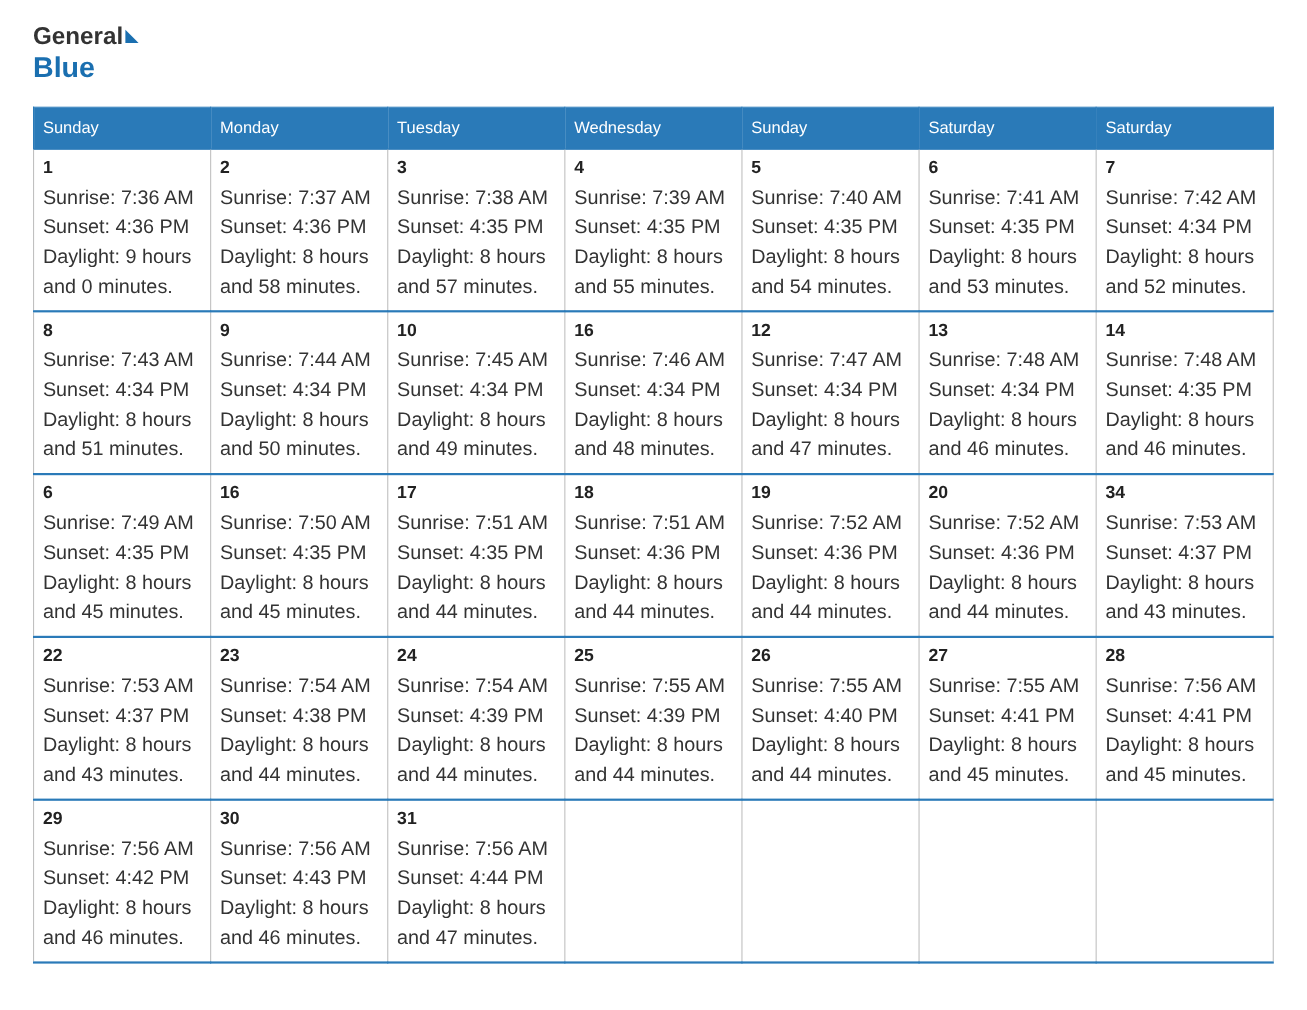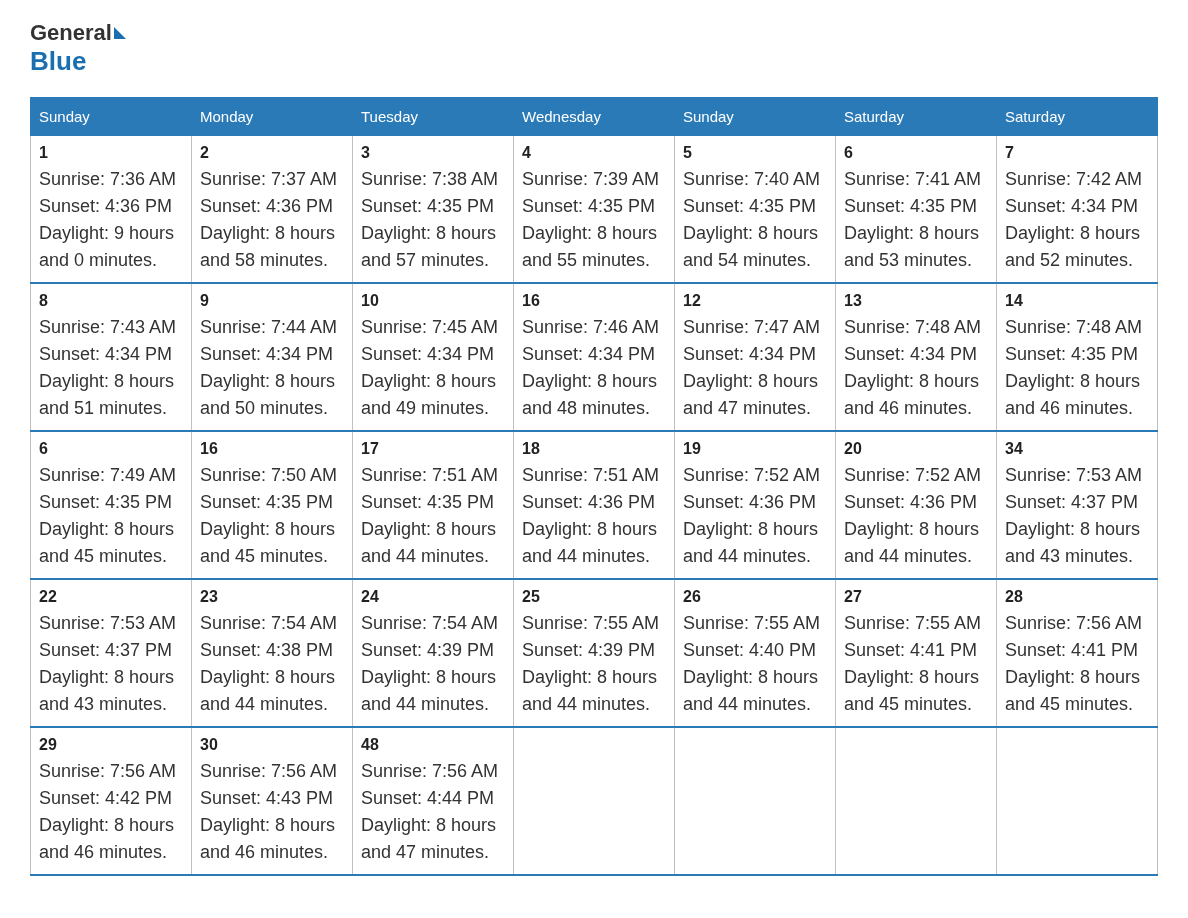--- a/index.html
+++ b/index.html
@@ -370,21 +370,21 @@
         </td>
         <td>
           <span class="day-number">30</span>
           <div class="day-info">
             Sunrise: 7:56 AM<br>
             Sunset: 4:43 PM<br>
             Daylight: 8 hours and 46 minutes.
           </div>
         </td>
         <td>
-          <span class="day-number">48</span>
+          <span class="day-number">31</span>
           <div class="day-info">
             Sunrise: 7:56 AM<br>
             Sunset: 4:44 PM<br>
             Daylight: 8 hours and 47 minutes.
           </div>
         </td>
         <td class="empty"></td>
         <td class="empty"></td>
         <td class="empty"></td>
         <td class="empty"></td>

